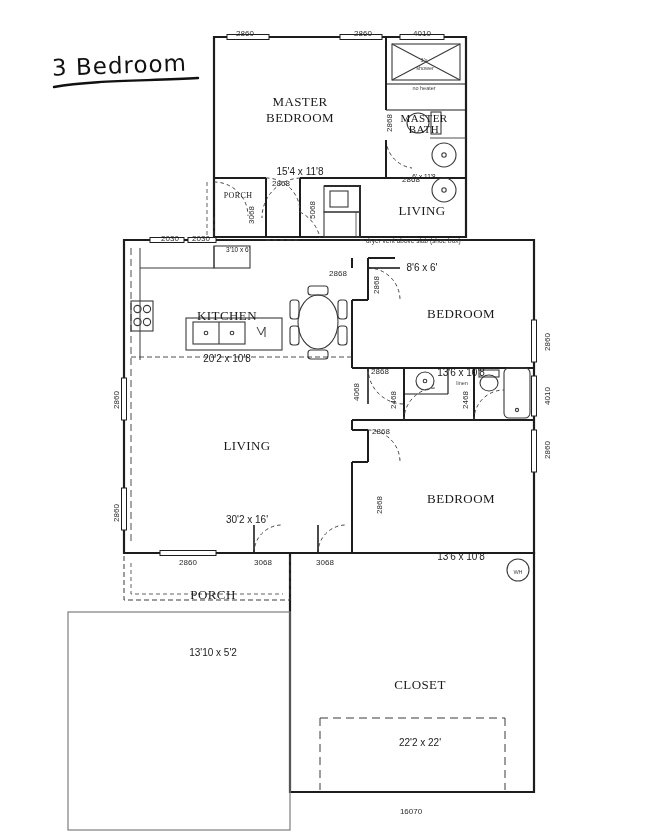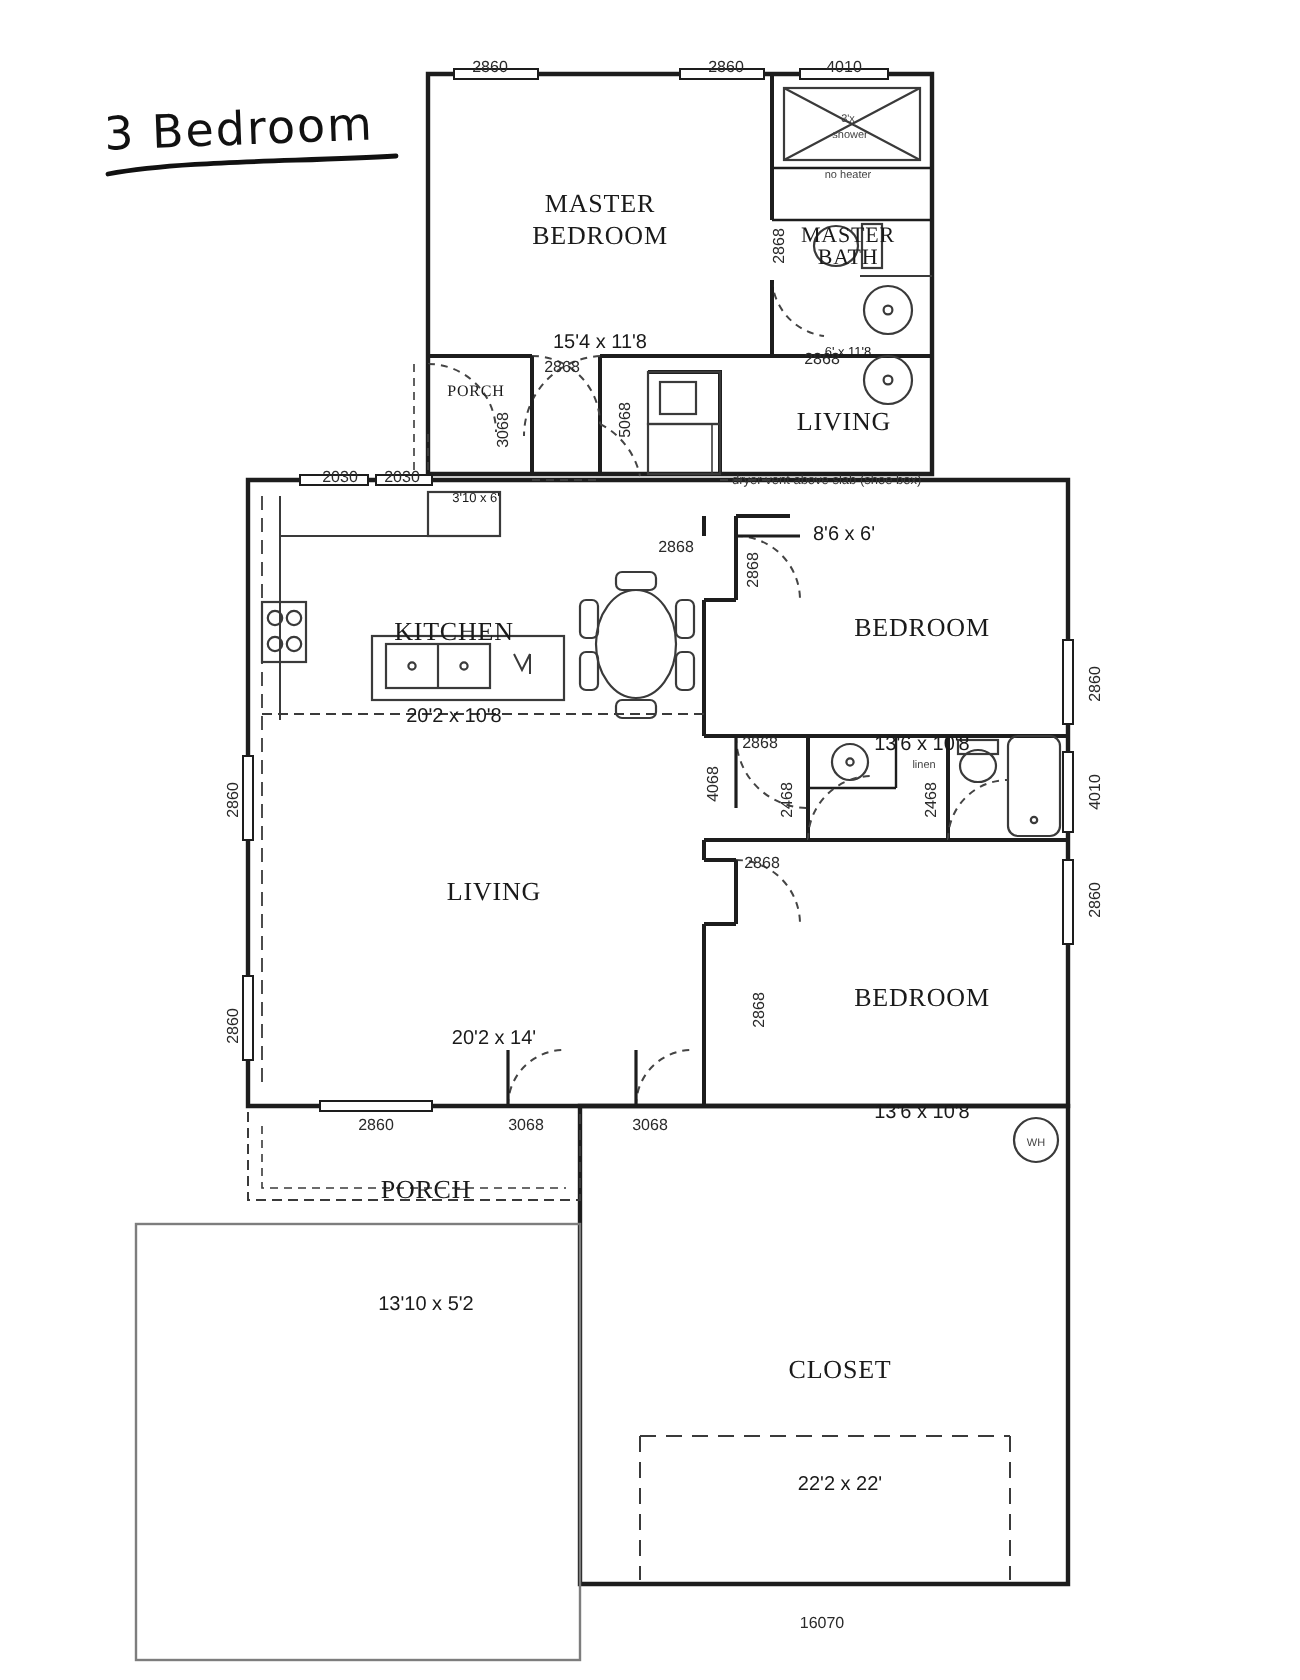--- a/index.html
+++ b/index.html
@@ -205,21 +205,21 @@
     <div class="lbl room-dim xs" style="left: 424px; top: 130px;">6' x 11'8</div>
     <div class="lbl room-name xs" style="left: 238px; top: 192px;">PORCH</div>
     <div class="lbl room-dim xs" style="left: 238px; top: 203px;">3'10 x 6'</div>
     <div class="lbl room-name" style="left: 422px; top: 204px;">LIVING</div>
     <div class="lbl room-dim" style="left: 422px; top: 219px; text-align: right;">8'6 x 6'</div>
     <div class="lbl room-name" style="left: 227px; top: 293px; margin-top: 16px;">KITCHEN</div>
     <div class="lbl room-dim" style="left: 227px; top: 310px;">20'2 x 10'8</div>
     <div class="lbl room-name" style="left: 461px; top: 307px;">BEDROOM</div>
     <div class="lbl room-dim" style="left: 461px; top: 324px;">13'6 x 10'8</div>
     <div class="lbl room-name" style="left: 247px; top: 439px;">LIVING</div>
-    <div class="lbl room-dim" style="left: 247px; top: 471px;">20'2 x 14'</div>
+    <div class="lbl room-dim" style="left: 247px; top: 471px;">30'2 x 16'</div>
     <div class="lbl room-name" style="left: 461px; top: 492px;">BEDROOM</div>
     <div class="lbl room-dim" style="left: 461px; top: 508px;">13'6 x 10'8</div>
     <div class="lbl room-name" style="left: 213px; top: 588px;">PORCH</div>
     <div class="lbl room-dim" style="left: 213px; top: 604px;">13'10 x 5'2</div>
     <div class="lbl room-name" style="left: 420px; top: 678px;">CLOSET</div>
     <div class="lbl room-dim" style="left: 420px; top: 694px;">22'2 x 22'</div>
     <div class="lbl tiny" style="left: 425px; top: 66px; transform: translateX(-50%); text-align: center;">shower</div>
     <div class="lbl tiny" style="left: 424px; top: 58px; transform: translateX(-50%); text-align: center;">3'x</div>
     <div class="lbl tiny" style="left: 424px; top: 86px; transform: translateX(-50%); text-align: center;">no heater</div>
     <div class="lbl tiny" style="left: 462px; top: 381px; transform: translateX(-50%); text-align: center;">linen</div>

